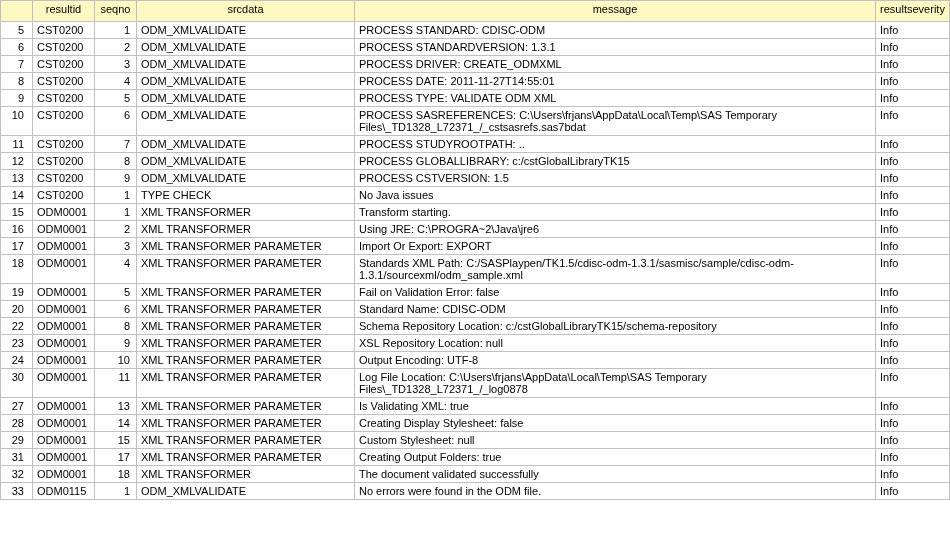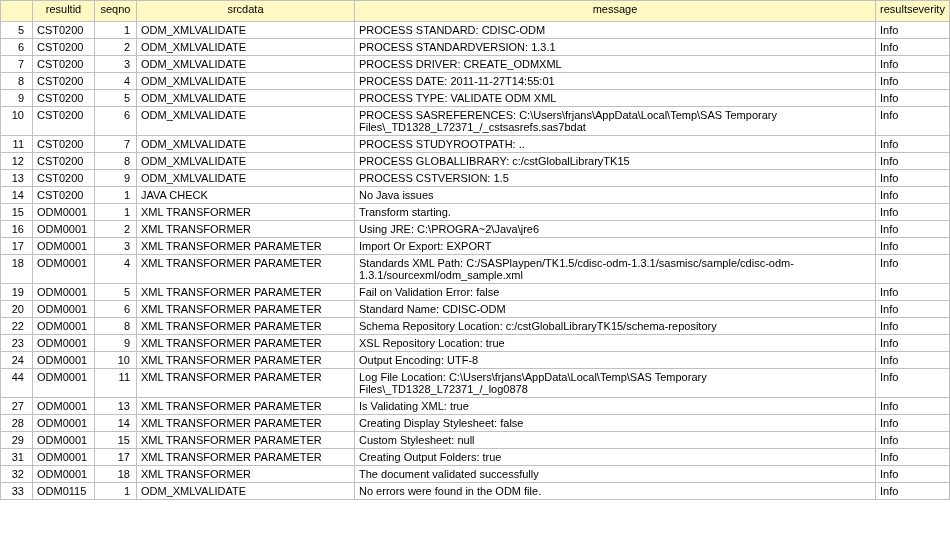--- a/index.html
+++ b/index.html
@@ -136,21 +136,21 @@
         <td class="resultid">CST0200</td>
         <td class="seqno">9</td>
         <td class="srcdata">ODM_XMLVALIDATE</td>
         <td class="message">PROCESS CSTVERSION: 1.5</td>
         <td class="severity">Info</td>
       </tr>
       <tr>
         <td class="rowhead">14</td>
         <td class="resultid">CST0200</td>
         <td class="seqno">1</td>
-        <td class="srcdata">JAVA CHECK</td>
+        <td class="srcdata">TYPE CHECK</td>
         <td class="message">No Java issues</td>
         <td class="severity">Info</td>
       </tr>
       <tr>
         <td class="rowhead">15</td>
         <td class="resultid">ODM0001</td>
         <td class="seqno">1</td>
         <td class="srcdata">XML TRANSFORMER</td>
         <td class="message">Transform starting.</td>
         <td class="severity">Info</td>
@@ -201,33 +201,33 @@
         <td class="seqno">8</td>
         <td class="srcdata">XML TRANSFORMER PARAMETER</td>
         <td class="message">Schema Repository Location: c:/cstGlobalLibraryTK15/schema-repository</td>
         <td class="severity">Info</td>
       </tr>
       <tr>
         <td class="rowhead">23</td>
         <td class="resultid">ODM0001</td>
         <td class="seqno">9</td>
         <td class="srcdata">XML TRANSFORMER PARAMETER</td>
-        <td class="message">XSL Repository Location: true</td>
+        <td class="message">XSL Repository Location: null</td>
         <td class="severity">Info</td>
       </tr>
       <tr>
         <td class="rowhead">24</td>
         <td class="resultid">ODM0001</td>
         <td class="seqno">10</td>
         <td class="srcdata">XML TRANSFORMER PARAMETER</td>
         <td class="message">Output Encoding: UTF-8</td>
         <td class="severity">Info</td>
       </tr>
       <tr>
-        <td class="rowhead">44</td>
+        <td class="rowhead">30</td>
         <td class="resultid">ODM0001</td>
         <td class="seqno">11</td>
         <td class="srcdata">XML TRANSFORMER PARAMETER</td>
         <td class="message">Log File Location: C:\Users\frjans\AppData\Local\Temp\SAS Temporary Files\_TD1328_L72371_/_log0878</td>
         <td class="severity">Info</td>
       </tr>
       <tr>
         <td class="rowhead">27</td>
         <td class="resultid">ODM0001</td>
         <td class="seqno">13</td>

